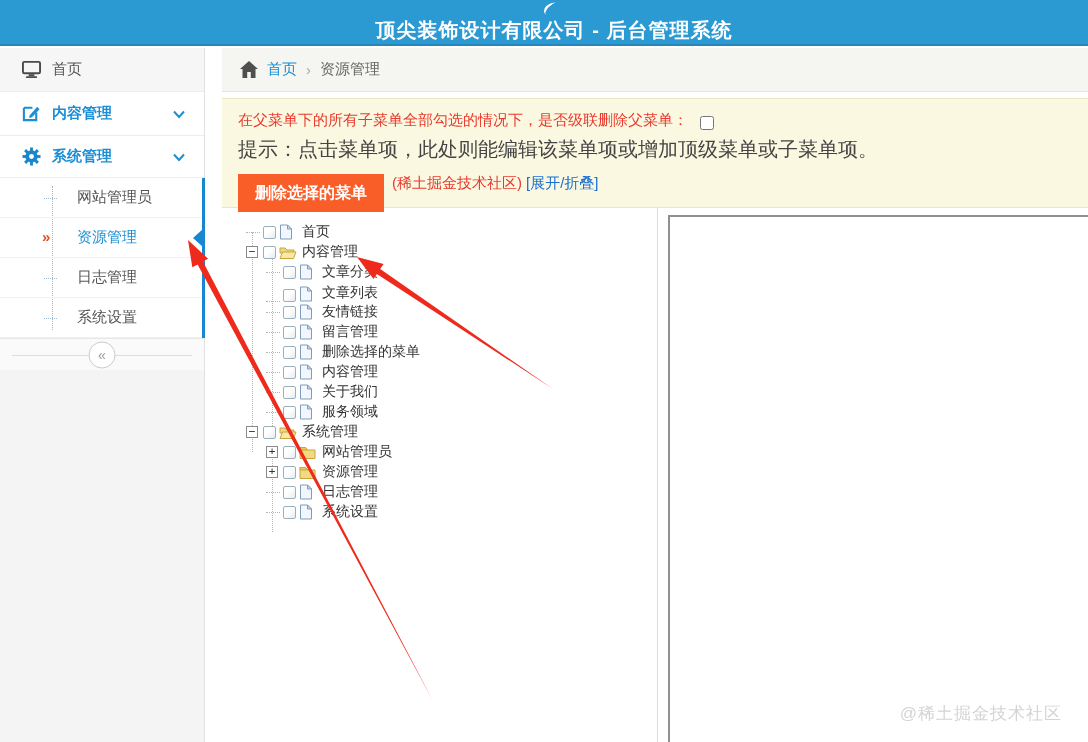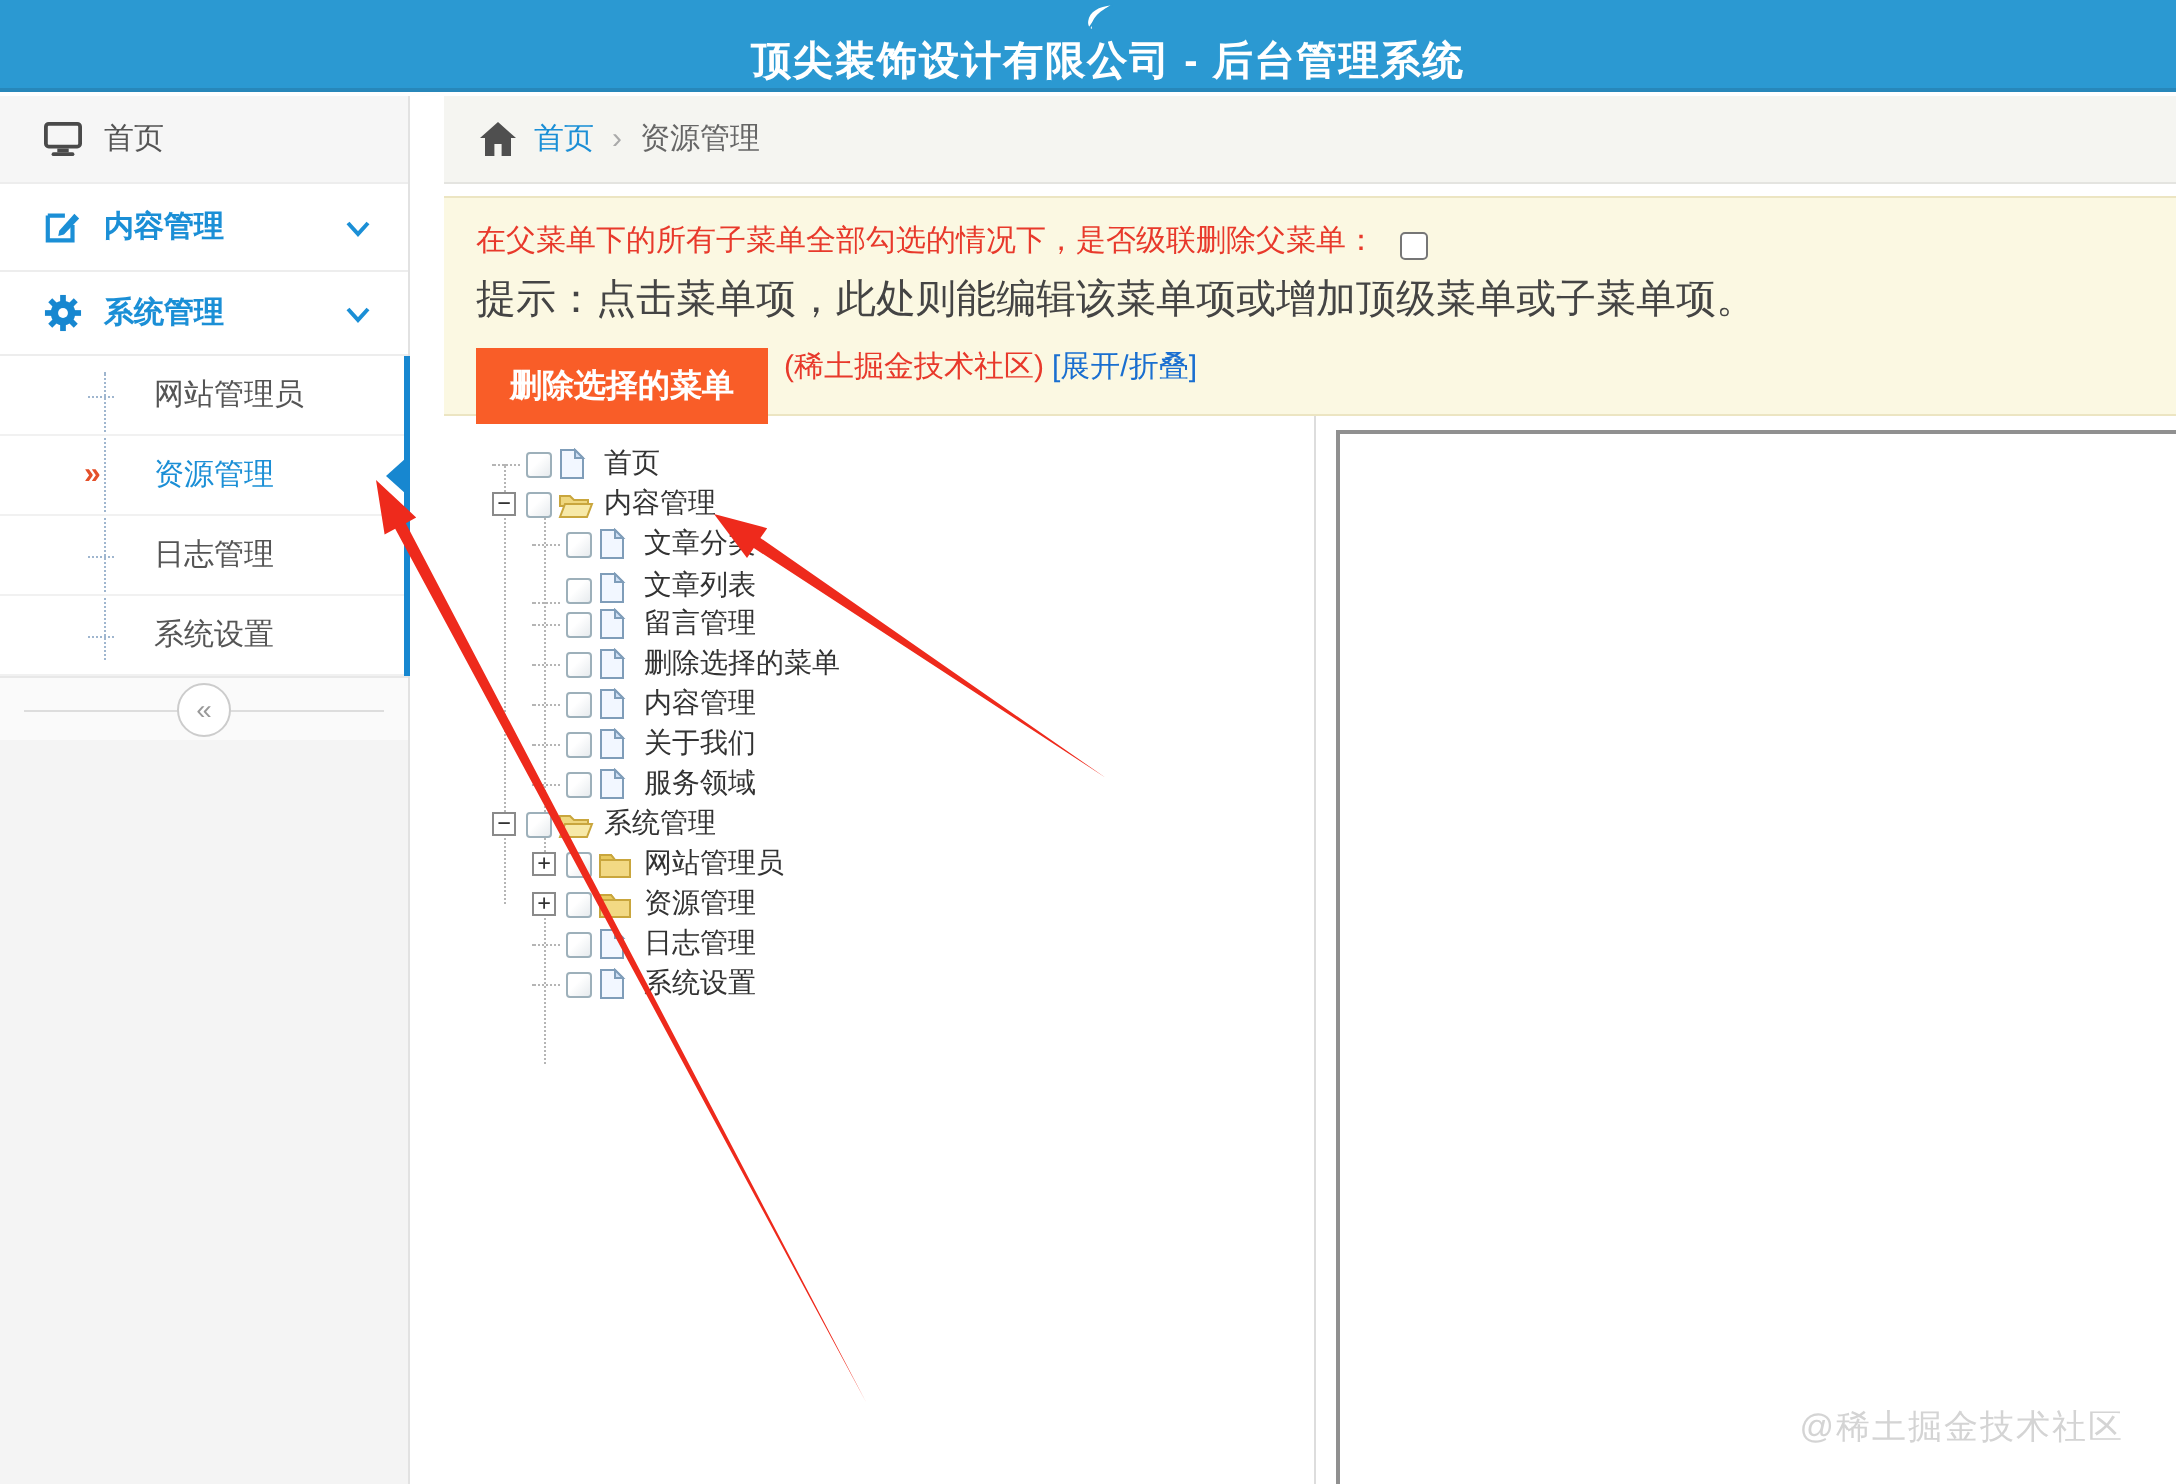--- a/index.html
+++ b/index.html
@@ -261,20 +261,31 @@
         </div>
         <div class="tree-row" style="padding-left: 20px;">
           <span class="stub"></span>
           <span class="cb"></span>
           <span class="node-icon">
             <svg width="14" height="16" viewBox="0 0 14 16">
               <path d="M1.5 1 h7 l4 4 v10 h-11 Z" fill="#f2f7ff" stroke="#7f9db9"></path>
               <path d="M8.5 1 l4 4 h-4 Z" fill="#cfe0f5" stroke="#7f9db9"></path>
             </svg>
           </span>
+          <span class="node-label">友情链接</span>
+        </div>
+        <div class="tree-row" style="padding-left: 20px;">
+          <span class="stub"></span>
+          <span class="cb"></span>
+          <span class="node-icon">
+            <svg width="14" height="16" viewBox="0 0 14 16">
+              <path d="M1.5 1 h7 l4 4 v10 h-11 Z" fill="#f2f7ff" stroke="#7f9db9"></path>
+              <path d="M8.5 1 l4 4 h-4 Z" fill="#cfe0f5" stroke="#7f9db9"></path>
+            </svg>
+          </span>
           <span class="node-label">留言管理</span>
         </div>
         <div class="tree-row" style="padding-left: 20px;">
           <span class="stub"></span>
           <span class="cb"></span>
           <span class="node-icon">
             <svg width="14" height="16" viewBox="0 0 14 16">
               <path d="M1.5 1 h7 l4 4 v10 h-11 Z" fill="#f2f7ff" stroke="#7f9db9"></path>
               <path d="M8.5 1 l4 4 h-4 Z" fill="#cfe0f5" stroke="#7f9db9"></path>
             </svg>

